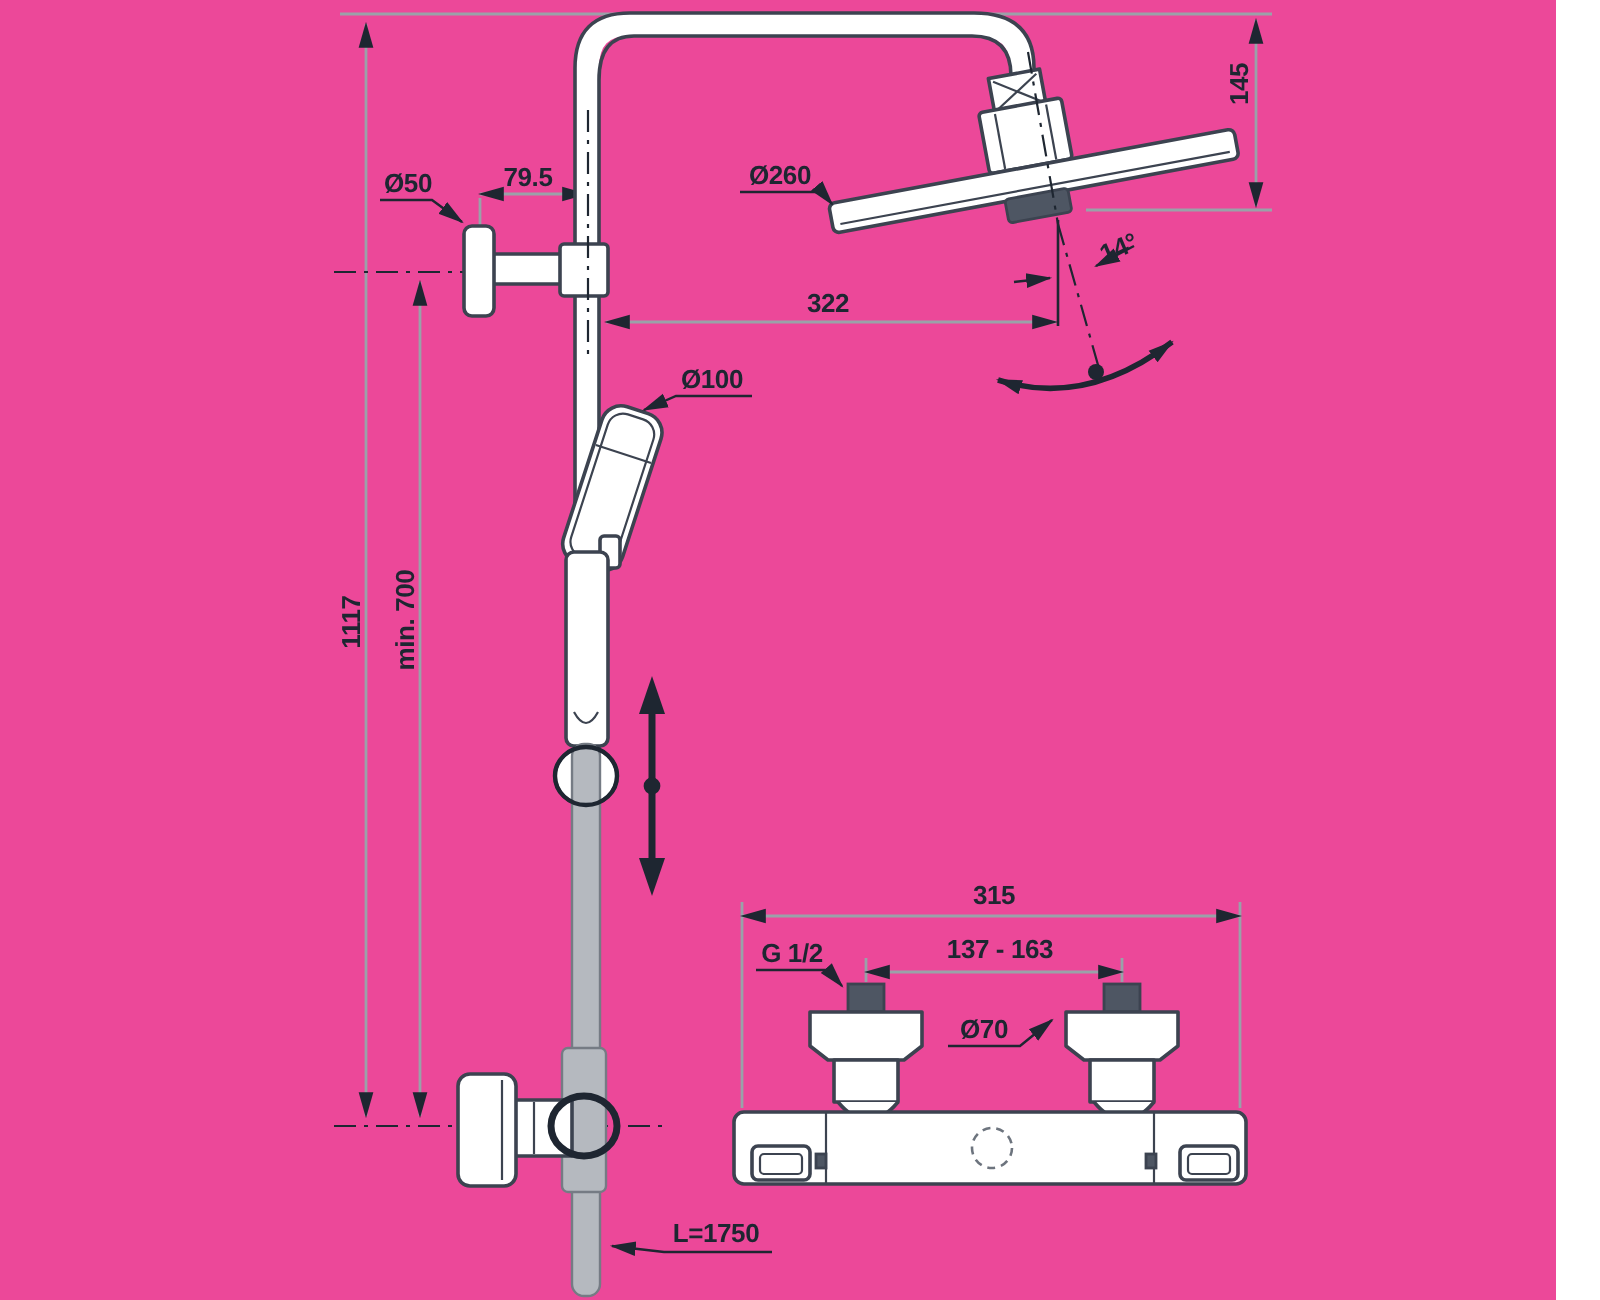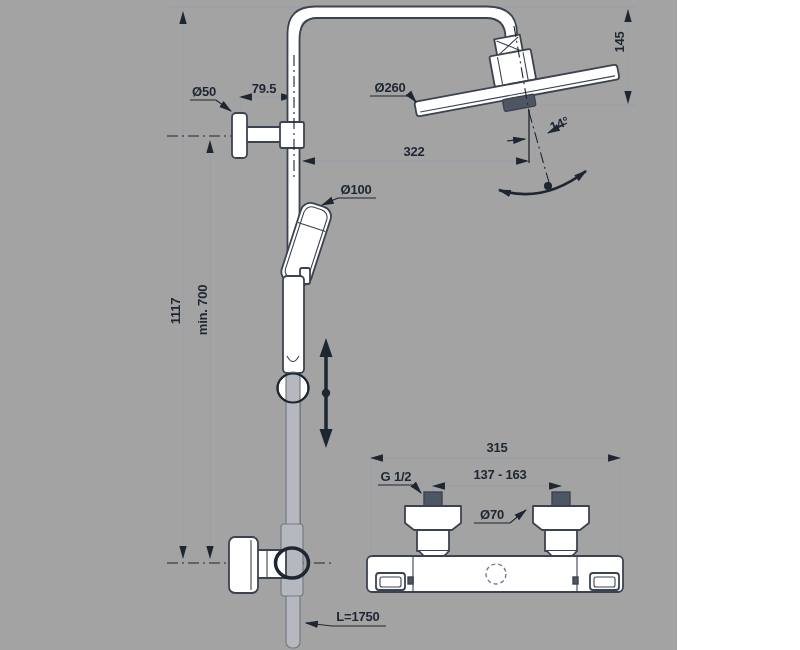--- a/index.html
+++ b/index.html
@@ -1,16 +1,16 @@
 <!DOCTYPE html>
 <html style="--line: #3c4350; --dim: #9aa1a9; --accent: #1e2631; --fillDark: #4e5663; --fillGray: #b5b9bf;"><head>
 <meta charset="utf-8">
 <style>
   html,body { margin:0; padding:0; background:#fff; }
-  .canvas { position:relative; width:677px; height:650px; background:#a3a3a3; overflow:hidden; }
+  .canvas { position:relative; width:778px; height:650px; background:#ec4899; overflow:hidden; }
   svg { display:block; }
   .ln  { stroke:var(--line); stroke-width:1.8; fill:none; stroke-linejoin:round; stroke-linecap:round; }
   .lnf { stroke:var(--line); stroke-width:1.8; fill:#ffffff; stroke-linejoin:round; }
   .lnt { stroke:var(--line); stroke-width:1.1; fill:none; }
   .dim { stroke:var(--dim); stroke-width:1.4; fill:none; }
   .cl  { stroke:var(--accent); stroke-width:1.1; fill:none; stroke-dasharray:11 4 2 4; }
   .dk  { stroke:var(--accent); fill:none; }
   .txt { fill:var(--accent); font:bold 13px "Liberation Sans", sans-serif; letter-spacing:-0.2px; }
   .fdark { fill:var(--fillDark); stroke:var(--line); stroke-width:1.4; }
   .fgray { fill:var(--fillGray); stroke:#757b84; stroke-width:1.2; }

